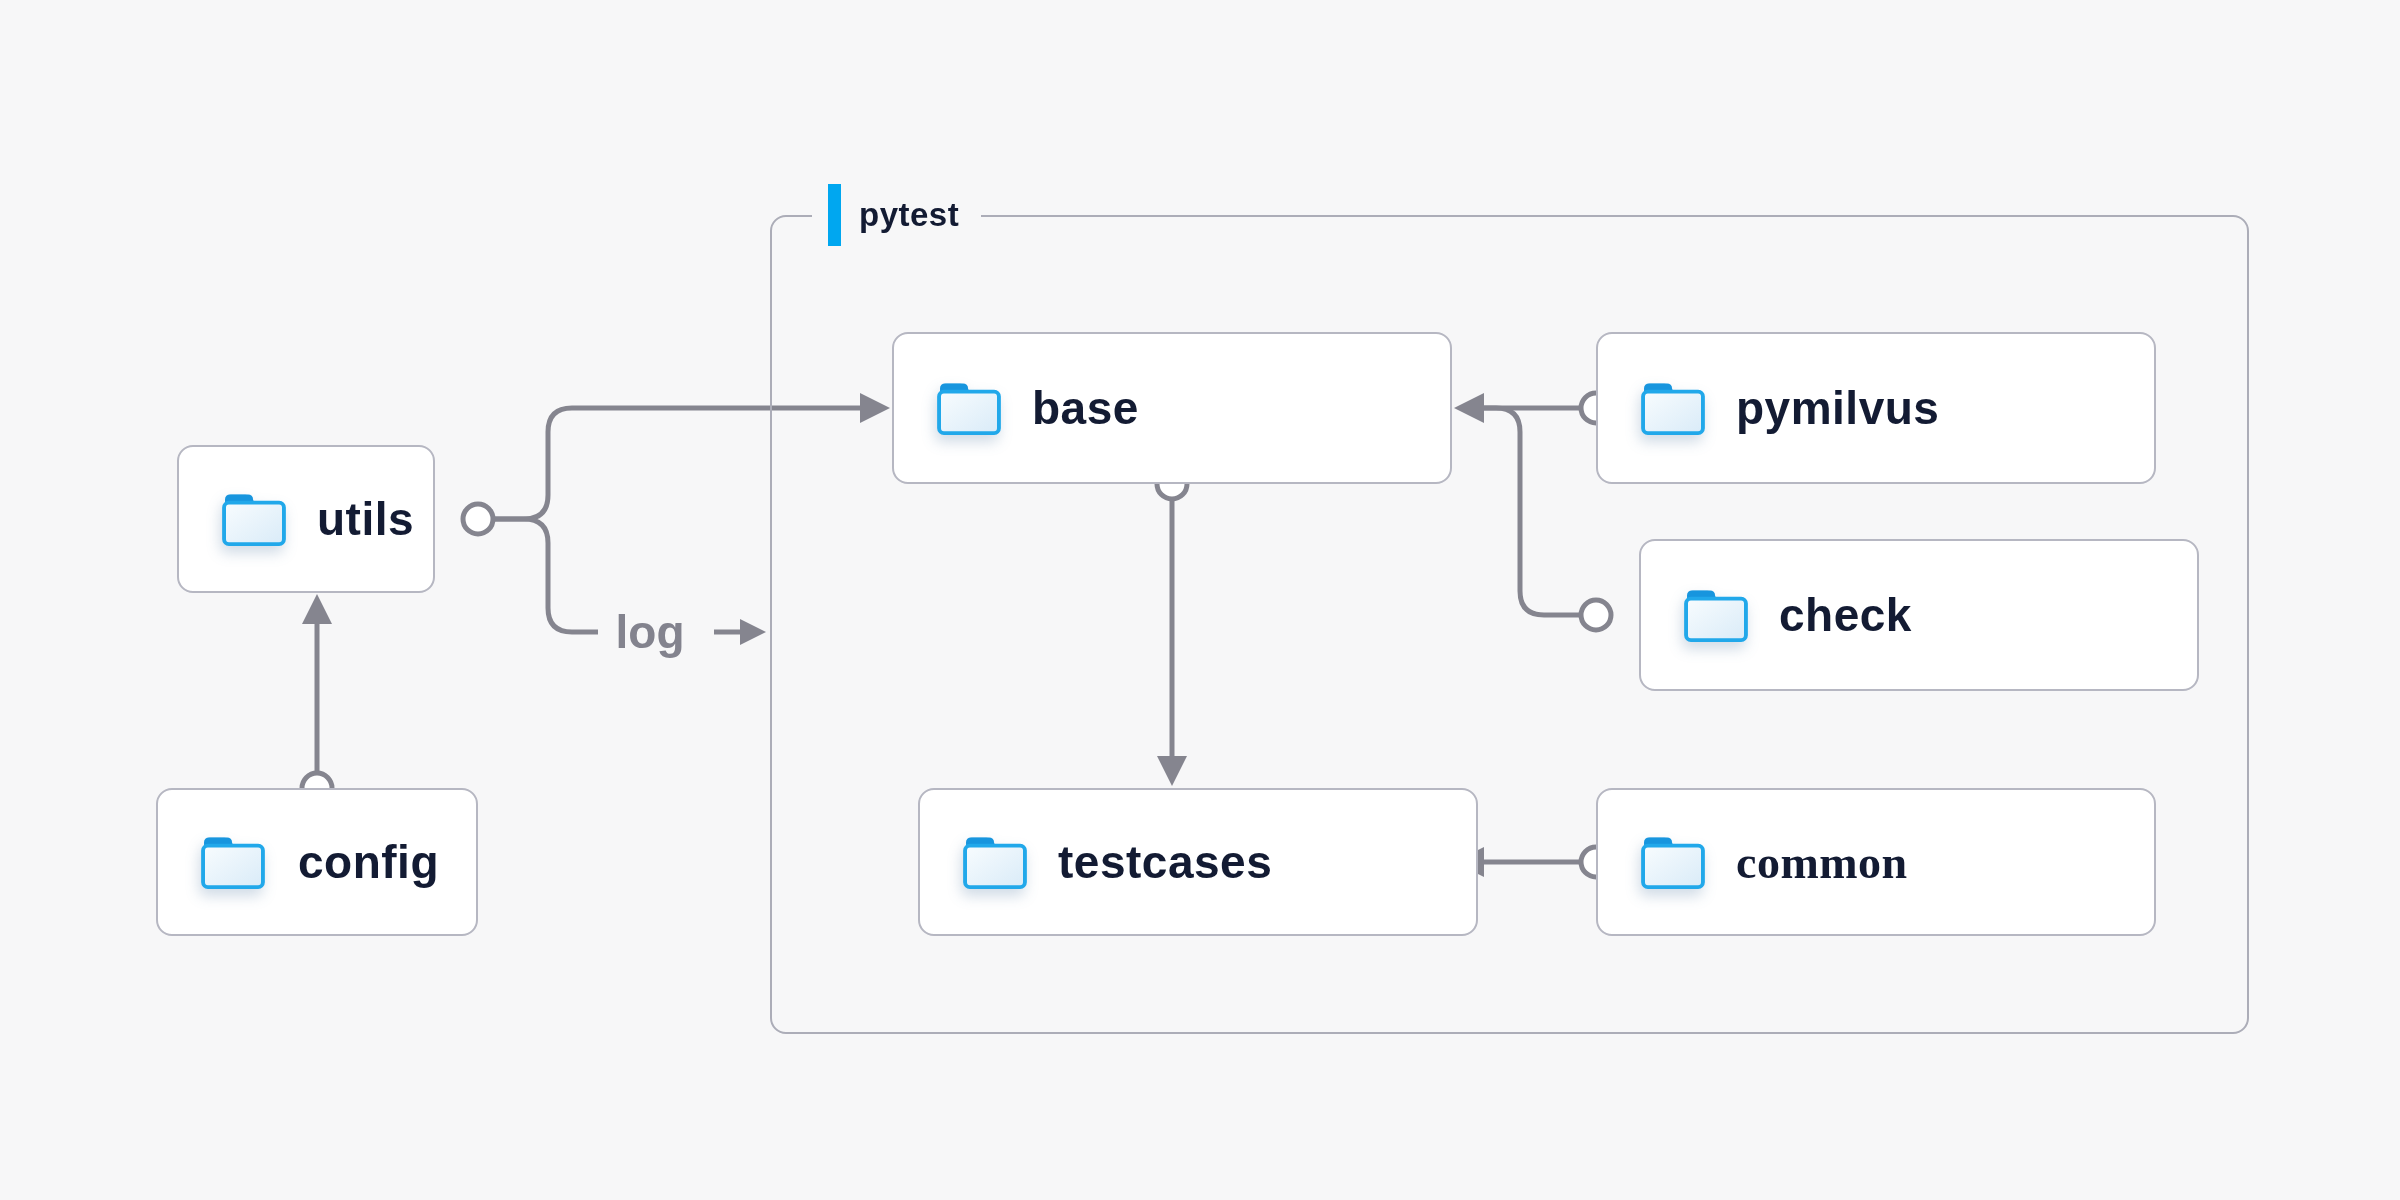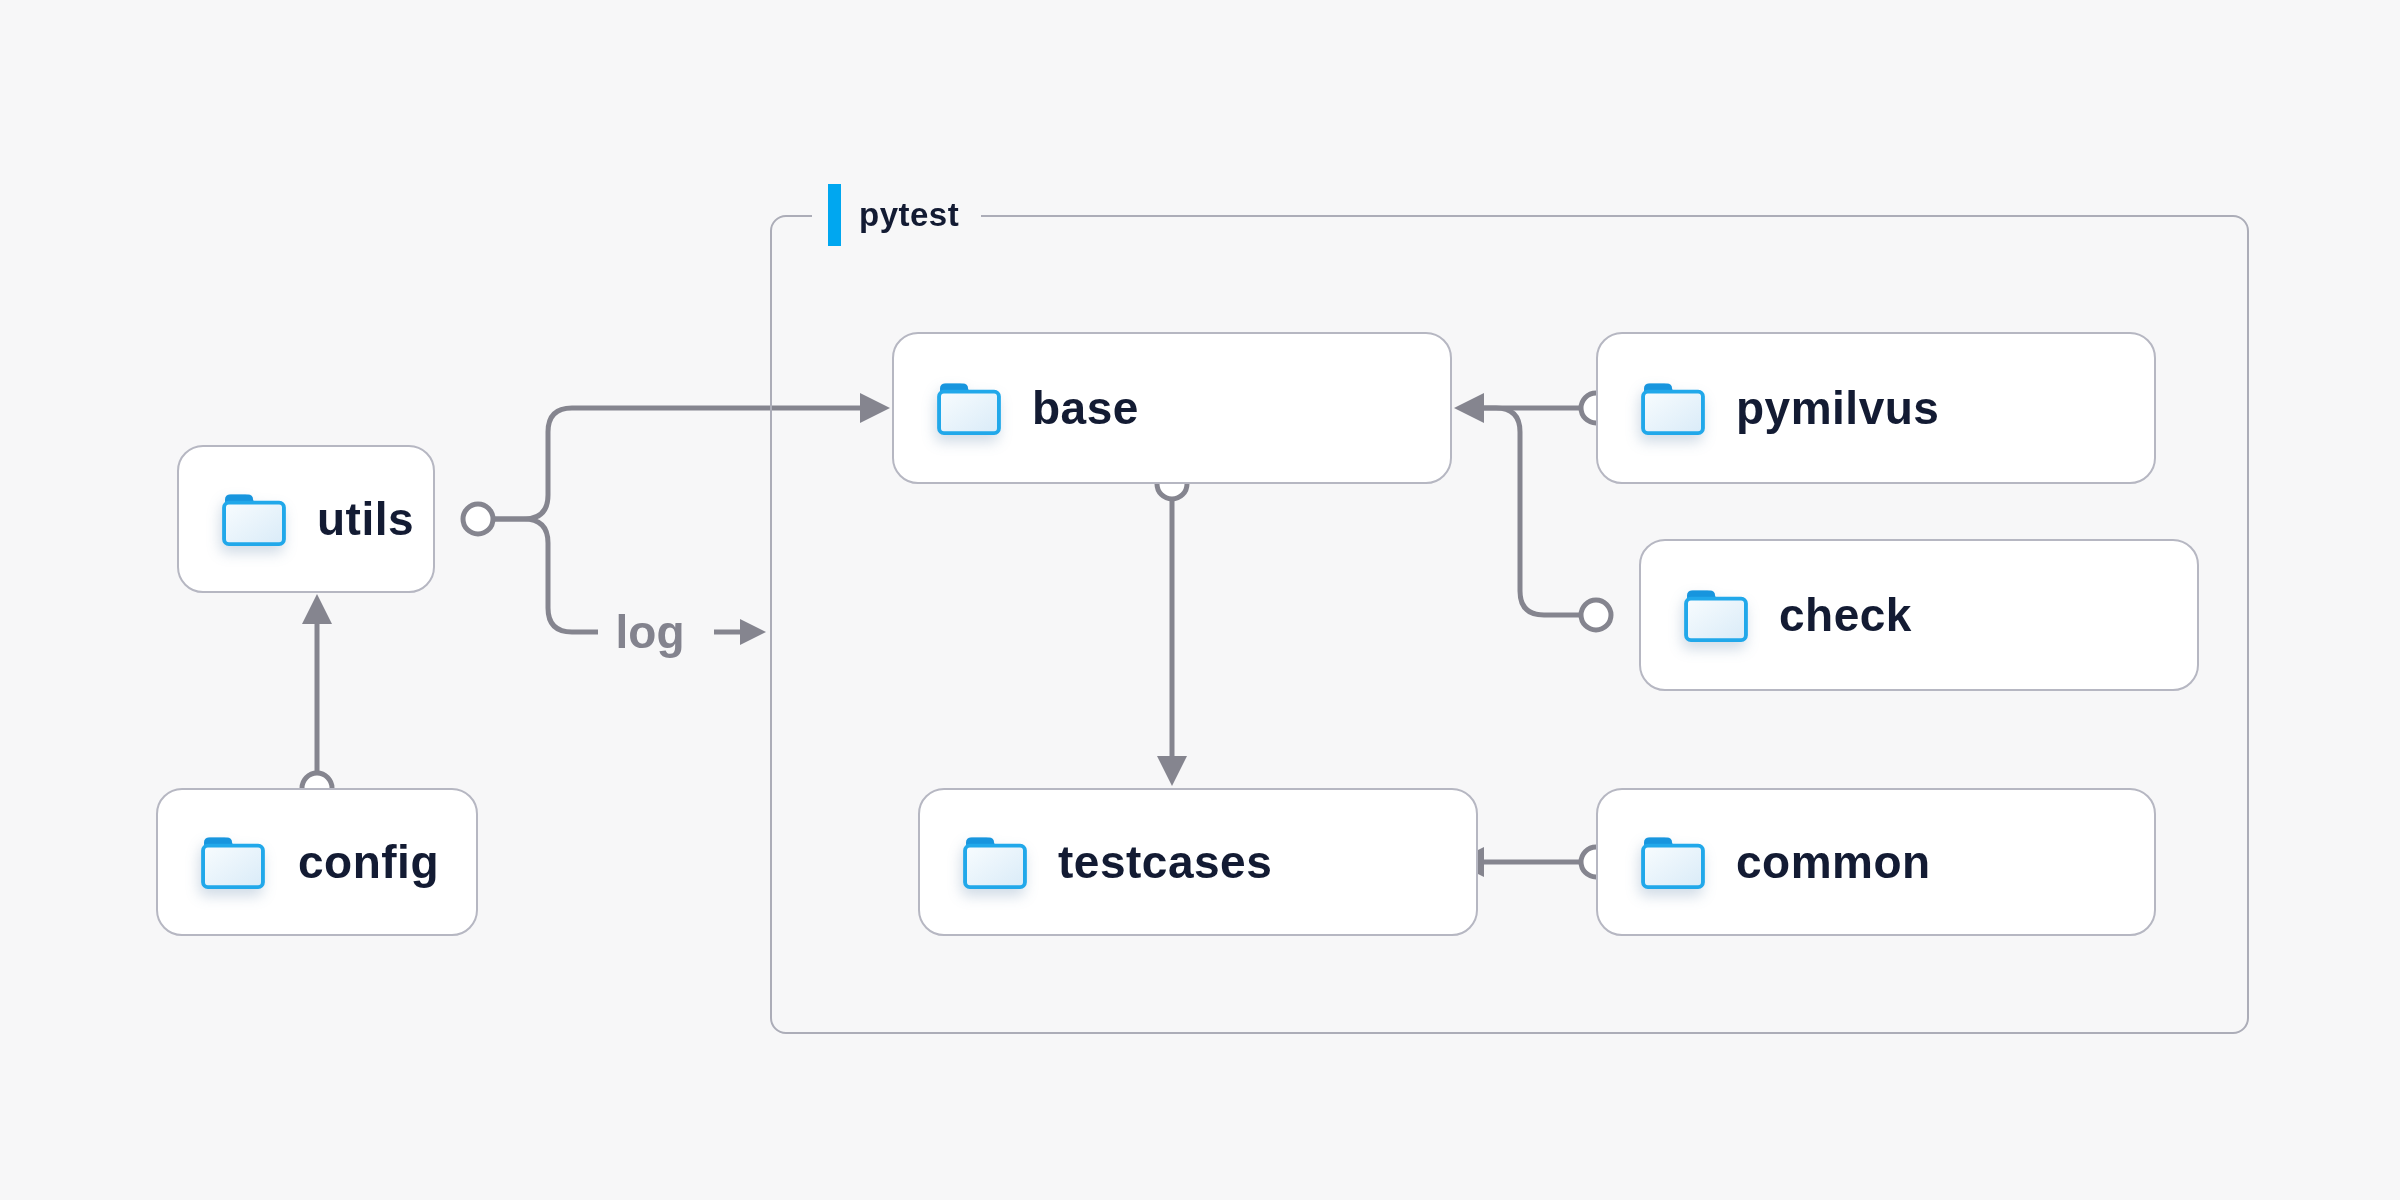--- a/index.html
+++ b/index.html
@@ -58,40 +58,40 @@
     line-height:62px;white-space:nowrap;
   }
 
   
   .node{
     position:absolute;
     display:flex;align-items:center;gap:30px;
     padding-left:42px;box-sizing:border-box;
     background:var(--node-fill);
     border:2px solid var(--node-border);
-    border-radius:26px;
+    border-radius:16px;
     z-index:2;
   }
   .node .node-label{
     color:var(--label-text);
     font-size:46px;font-weight:700;letter-spacing:0.5px;
     white-space:nowrap;
   }
   .folder-svg{
     width:66px;height:56px;flex:0 0 auto;
     filter:drop-shadow(-2px 7px 7px rgba(40,90,140,0.22));
   }
 
   .node-utils    {left:156px; top:445px; width:258px; height:148px;margin-left:21px;}
   .node-config   {left:156px; top:788px; width:322px; height:148px;gap:32px;}
   .node-base     {left:892px; top:332px; width:560px; height:152px;}
   .node-pymilvus {left:1596px;top:332px; width:560px; height:152px;}
   .node-check    {left:1596px;top:539px; width:560px; height:152px;margin-left:43px;}
   .node-testcases{left:904px; top:788px; width:560px; height:148px;margin-left:14px;}
-  .node-common   {left:1596px;top:788px; width:560px; height:148px;}
+  .node-common   {left:1596px;top:788px; width:560px; height:148px;font-family:Liberation Serif, serif;}
 </style>
 </head>
 <body>
 
 <svg width="0" height="0" style="position:absolute" aria-hidden="true">
   <defs>
     <linearGradient id="folderFill" x1="0" y1="0" x2="1" y2="1">
       <stop offset="0" stop-color="#f8fcfe"></stop>
       <stop offset="1" stop-color="#d9ebf8"></stop>
     </linearGradient>

